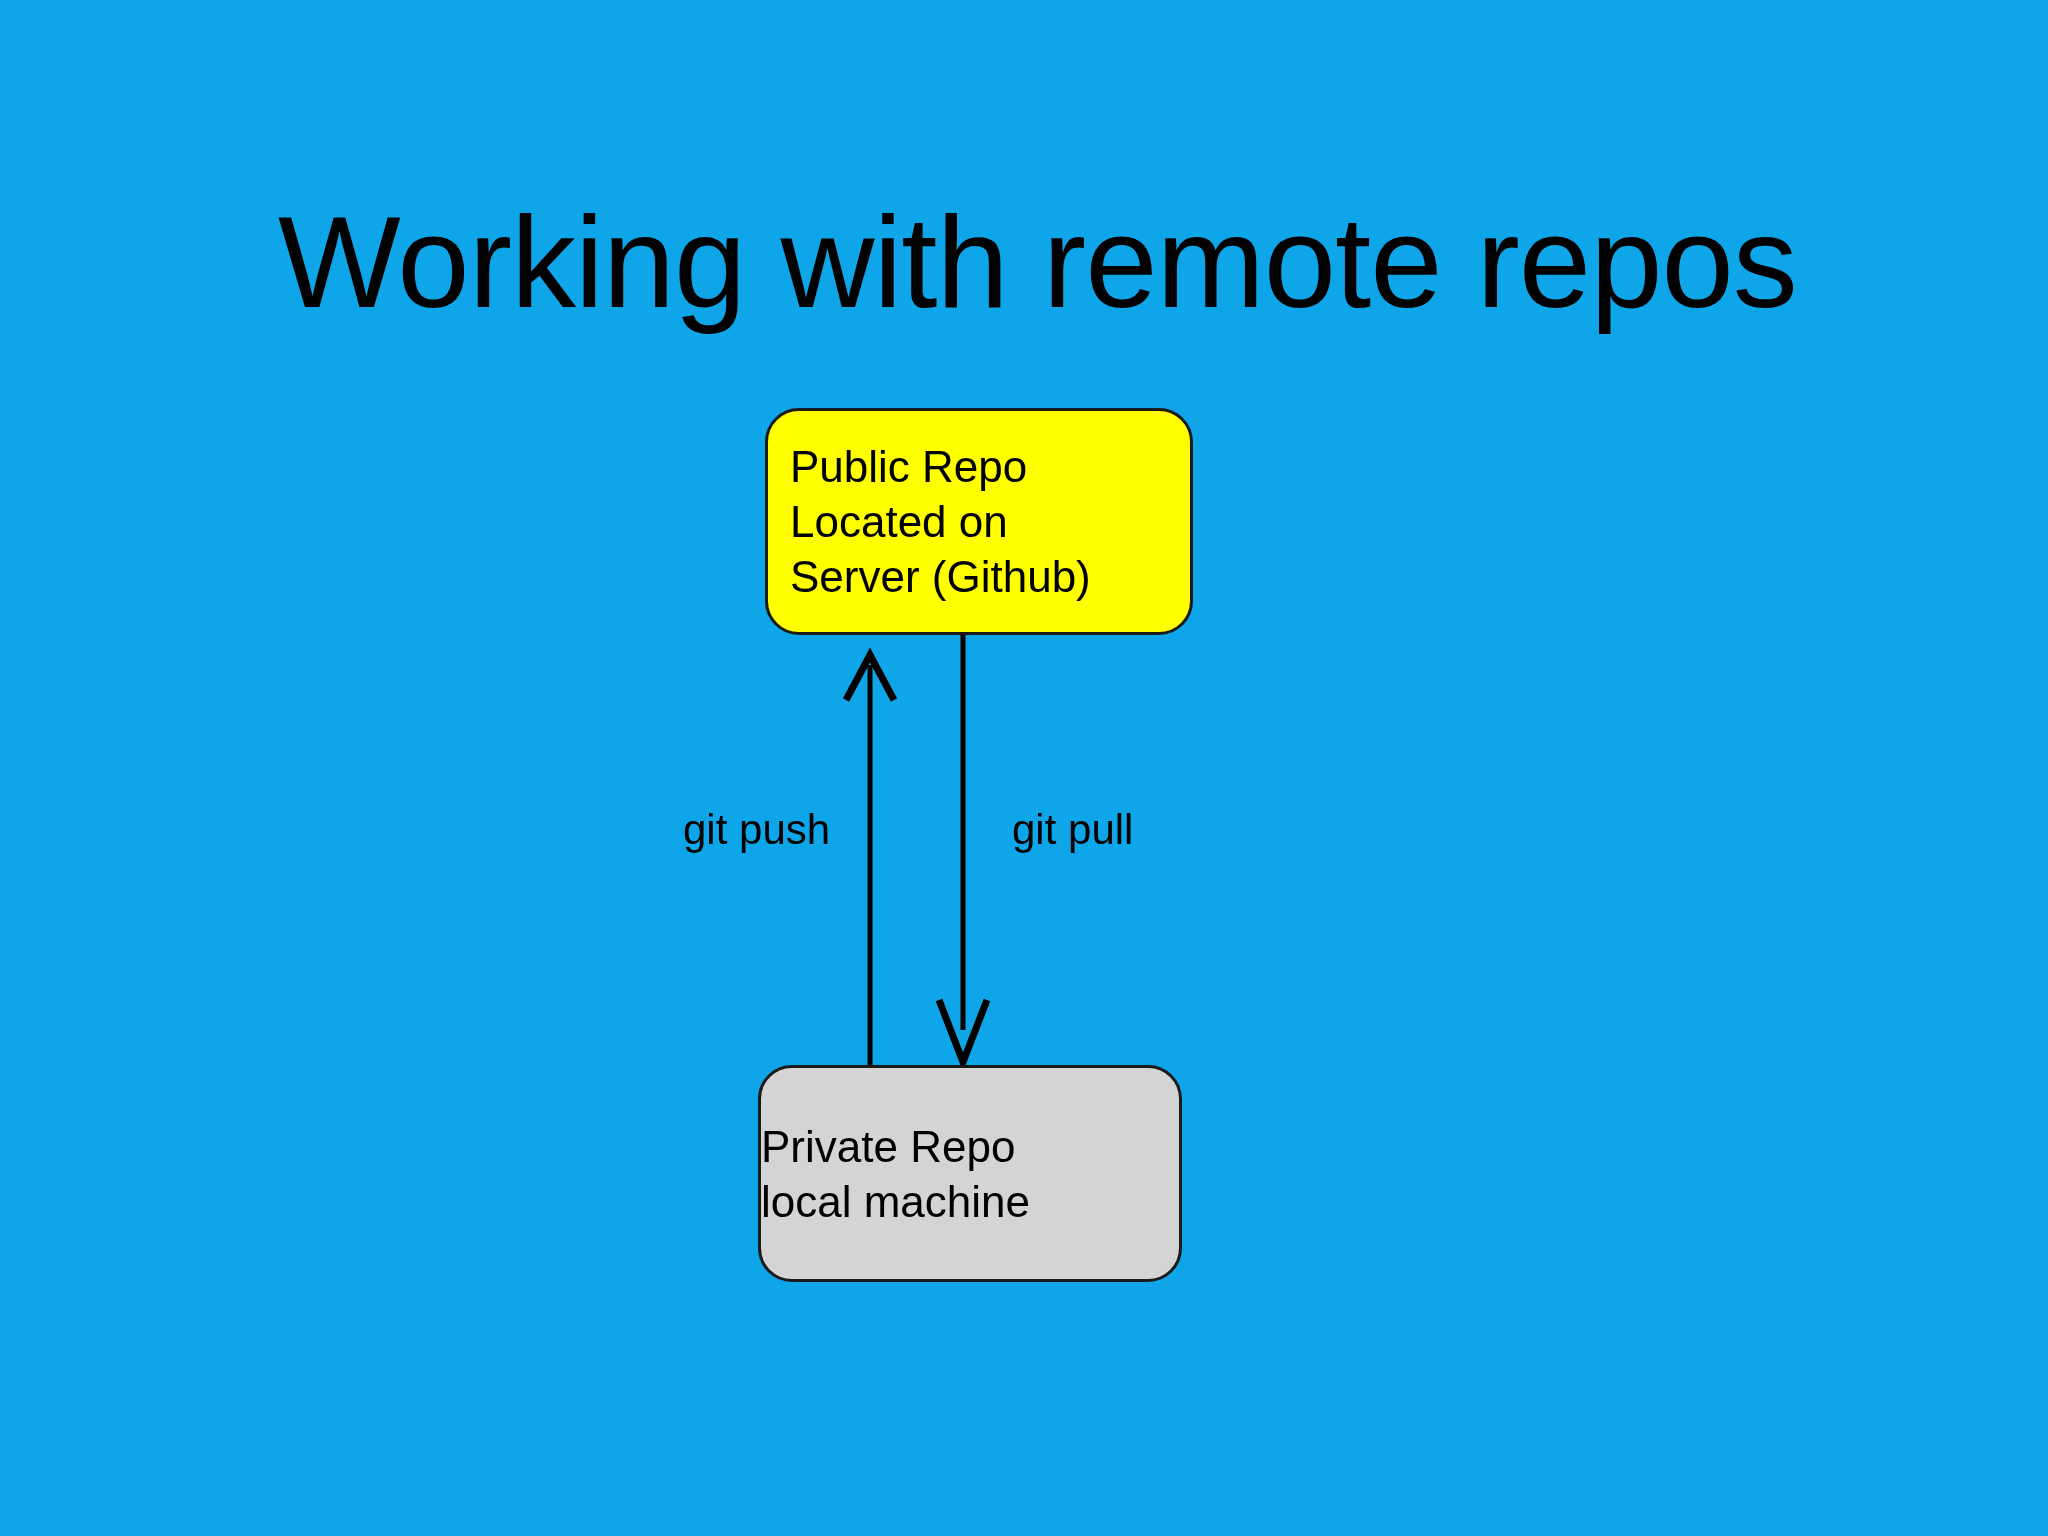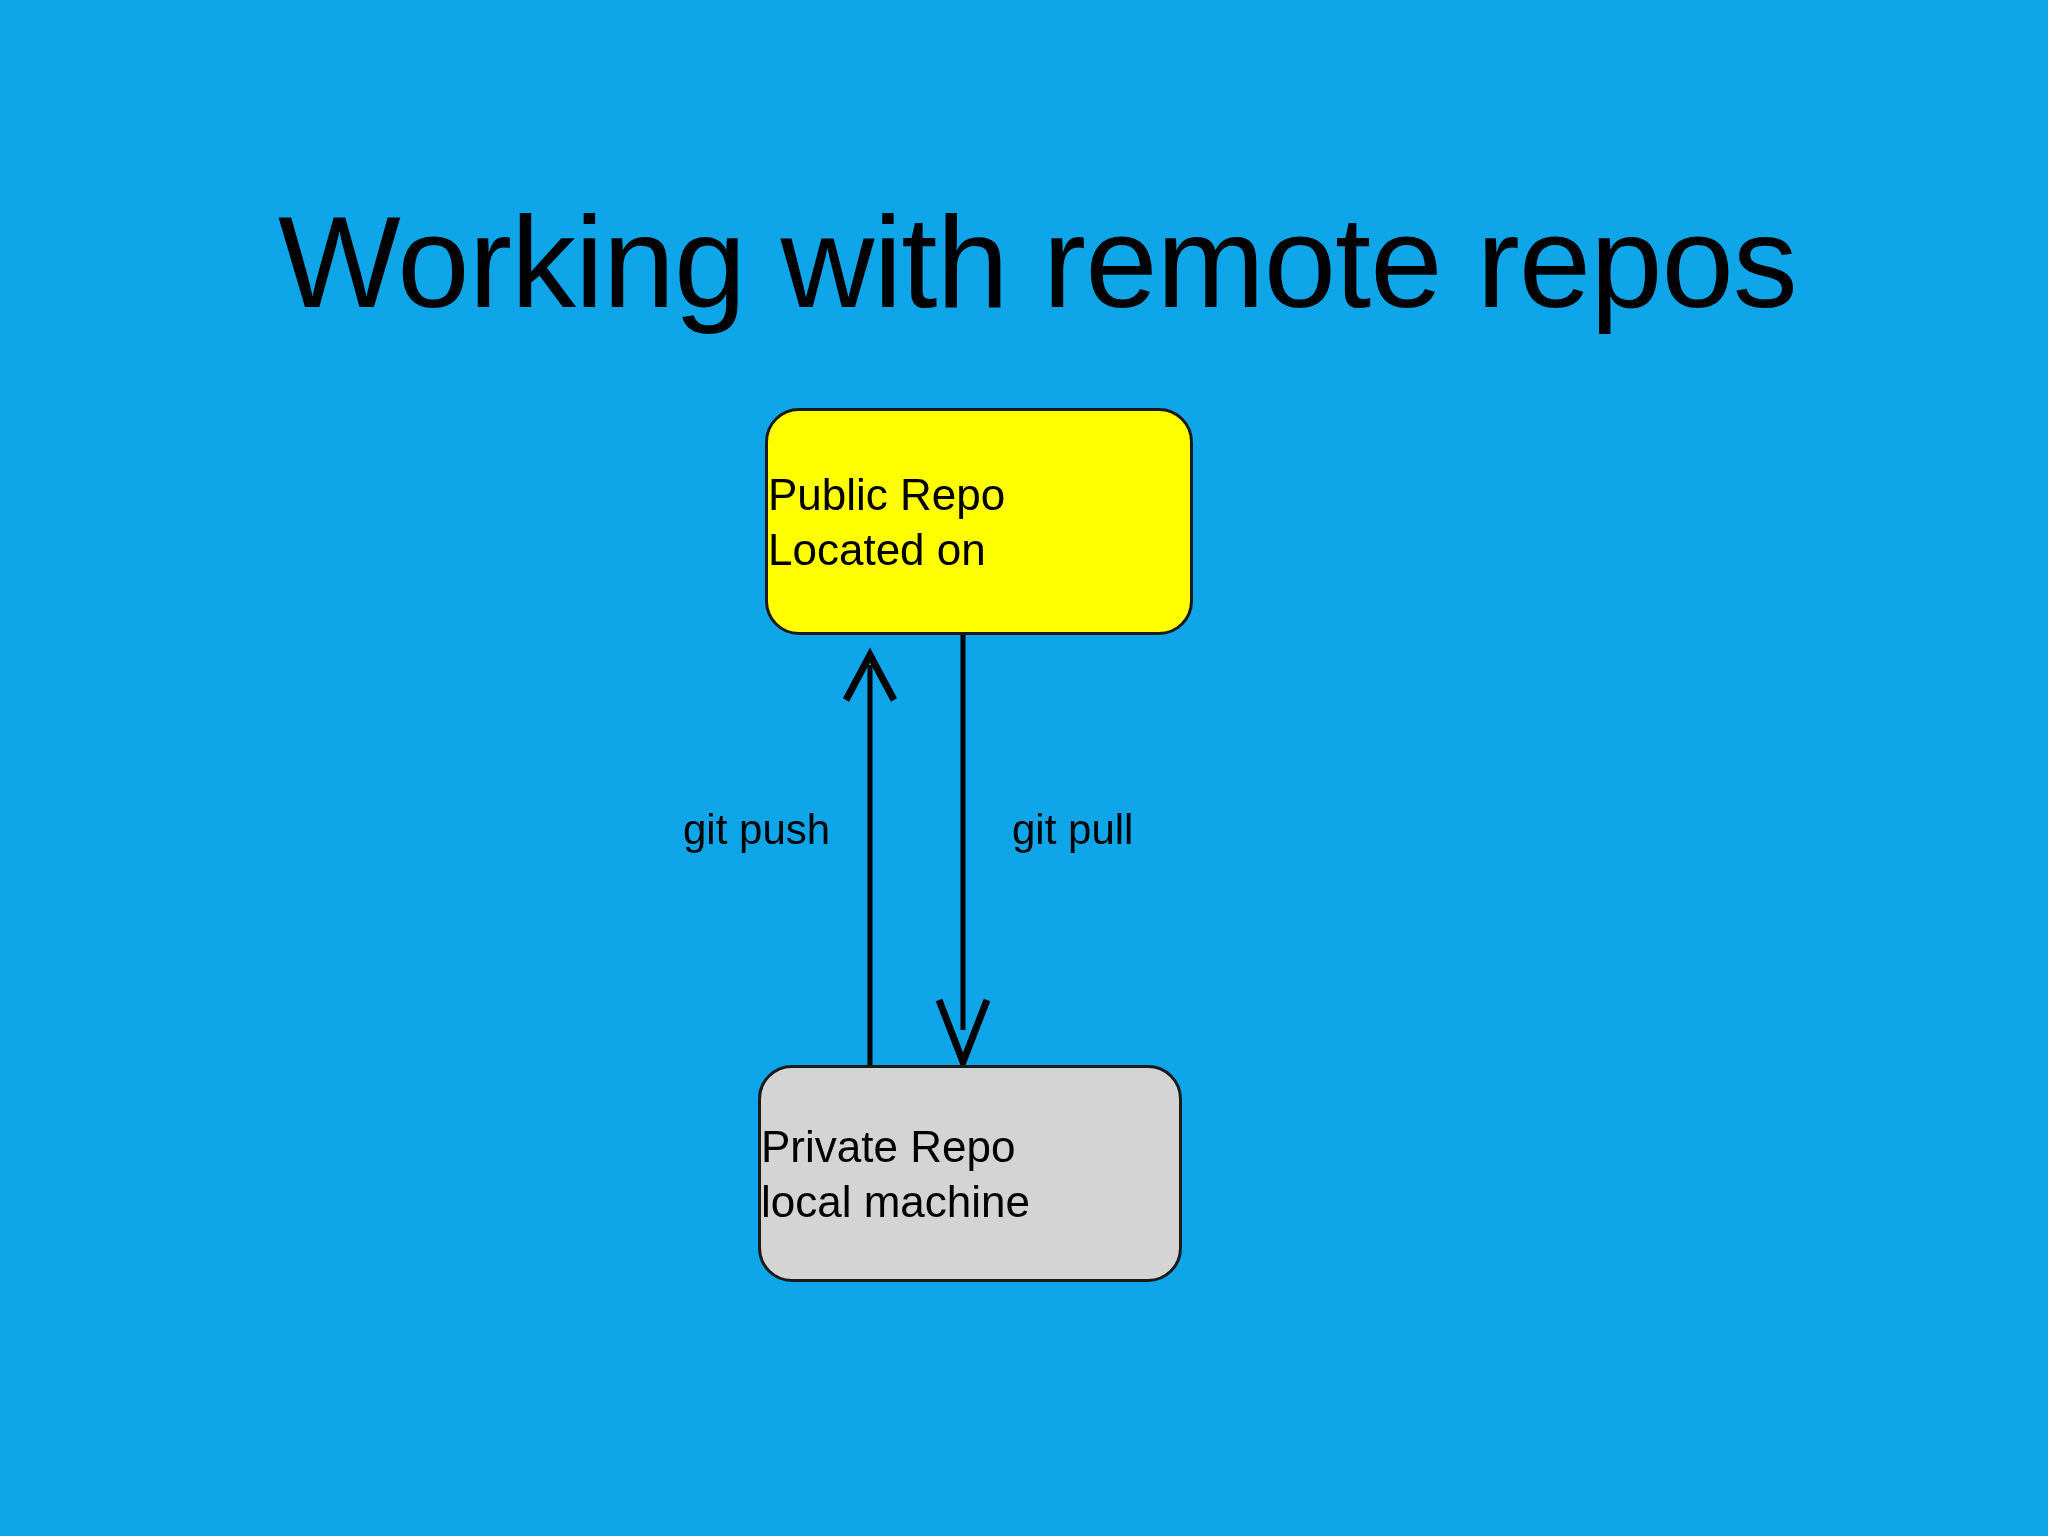--- a/index.html
+++ b/index.html
@@ -50,20 +50,21 @@
     white-space: nowrap;
     color: #000000;
   }
 
   #public-repo-node {
     left: 765px;
     top: 408px;
     width: 428px;
     height: 227px;
     background: #FFFF00;
+    padding-left: 22px;
   }
   #private-repo-node {
     left: 758px;
     top: 1065px;
     width: 424px;
     height: 217px;
     background: #D4D4D4;
   }
 
   
@@ -116,20 +117,21 @@
 
     <g>
       <line class="conn-line" x1="963" y1="635" x2="963" y2="1030"></line>
       <polyline class="conn-head" points="939,1000 963,1062 987,1000"></polyline>
     </g>
   </svg>
 
   <div id="public-repo-node" class="node-box">
     <div class="node-text">Public Repo</div>
     <div class="node-text">Located on</div>
+    <div class="node-text">Server (Github)</div>
   </div>
 
   <div id="private-repo-node" class="node-box">
     <div class="node-text">Private Repo</div>
     <div class="node-text">local machine</div>
   </div>
 
   <div id="label-git-push" class="edge-label">git push</div>
   <div id="label-git-pull" class="edge-label">git pull</div>
 

